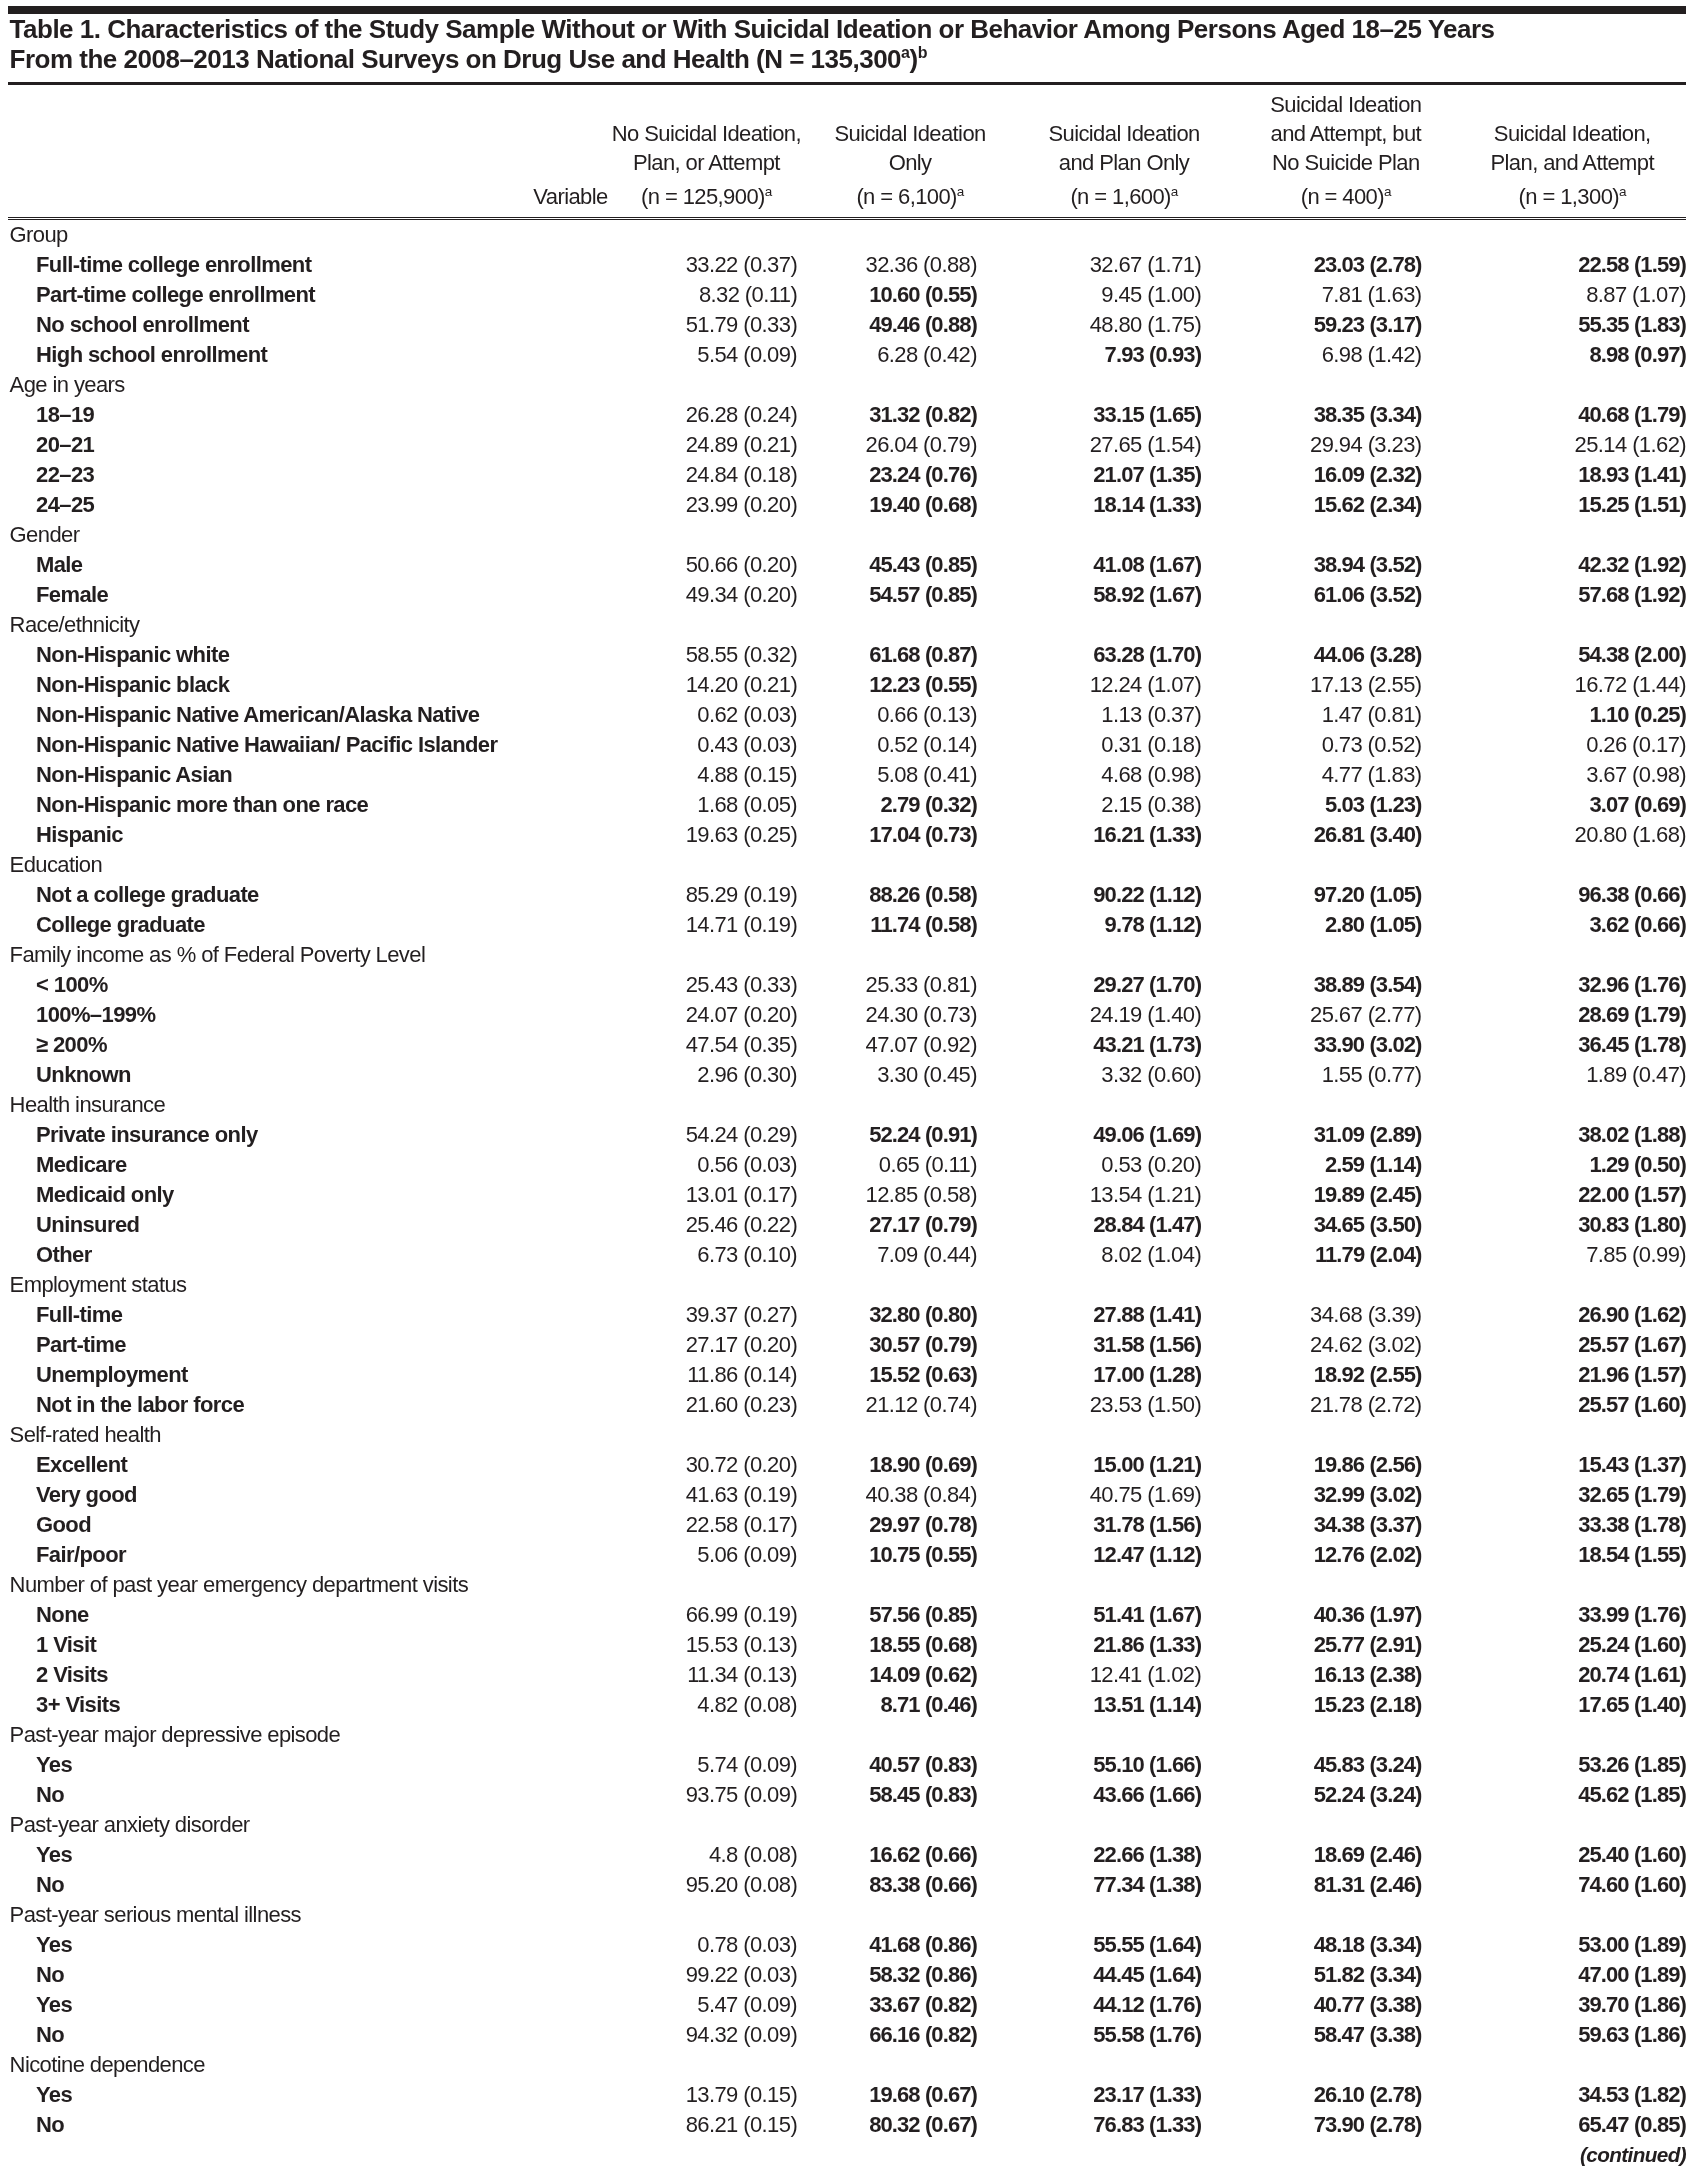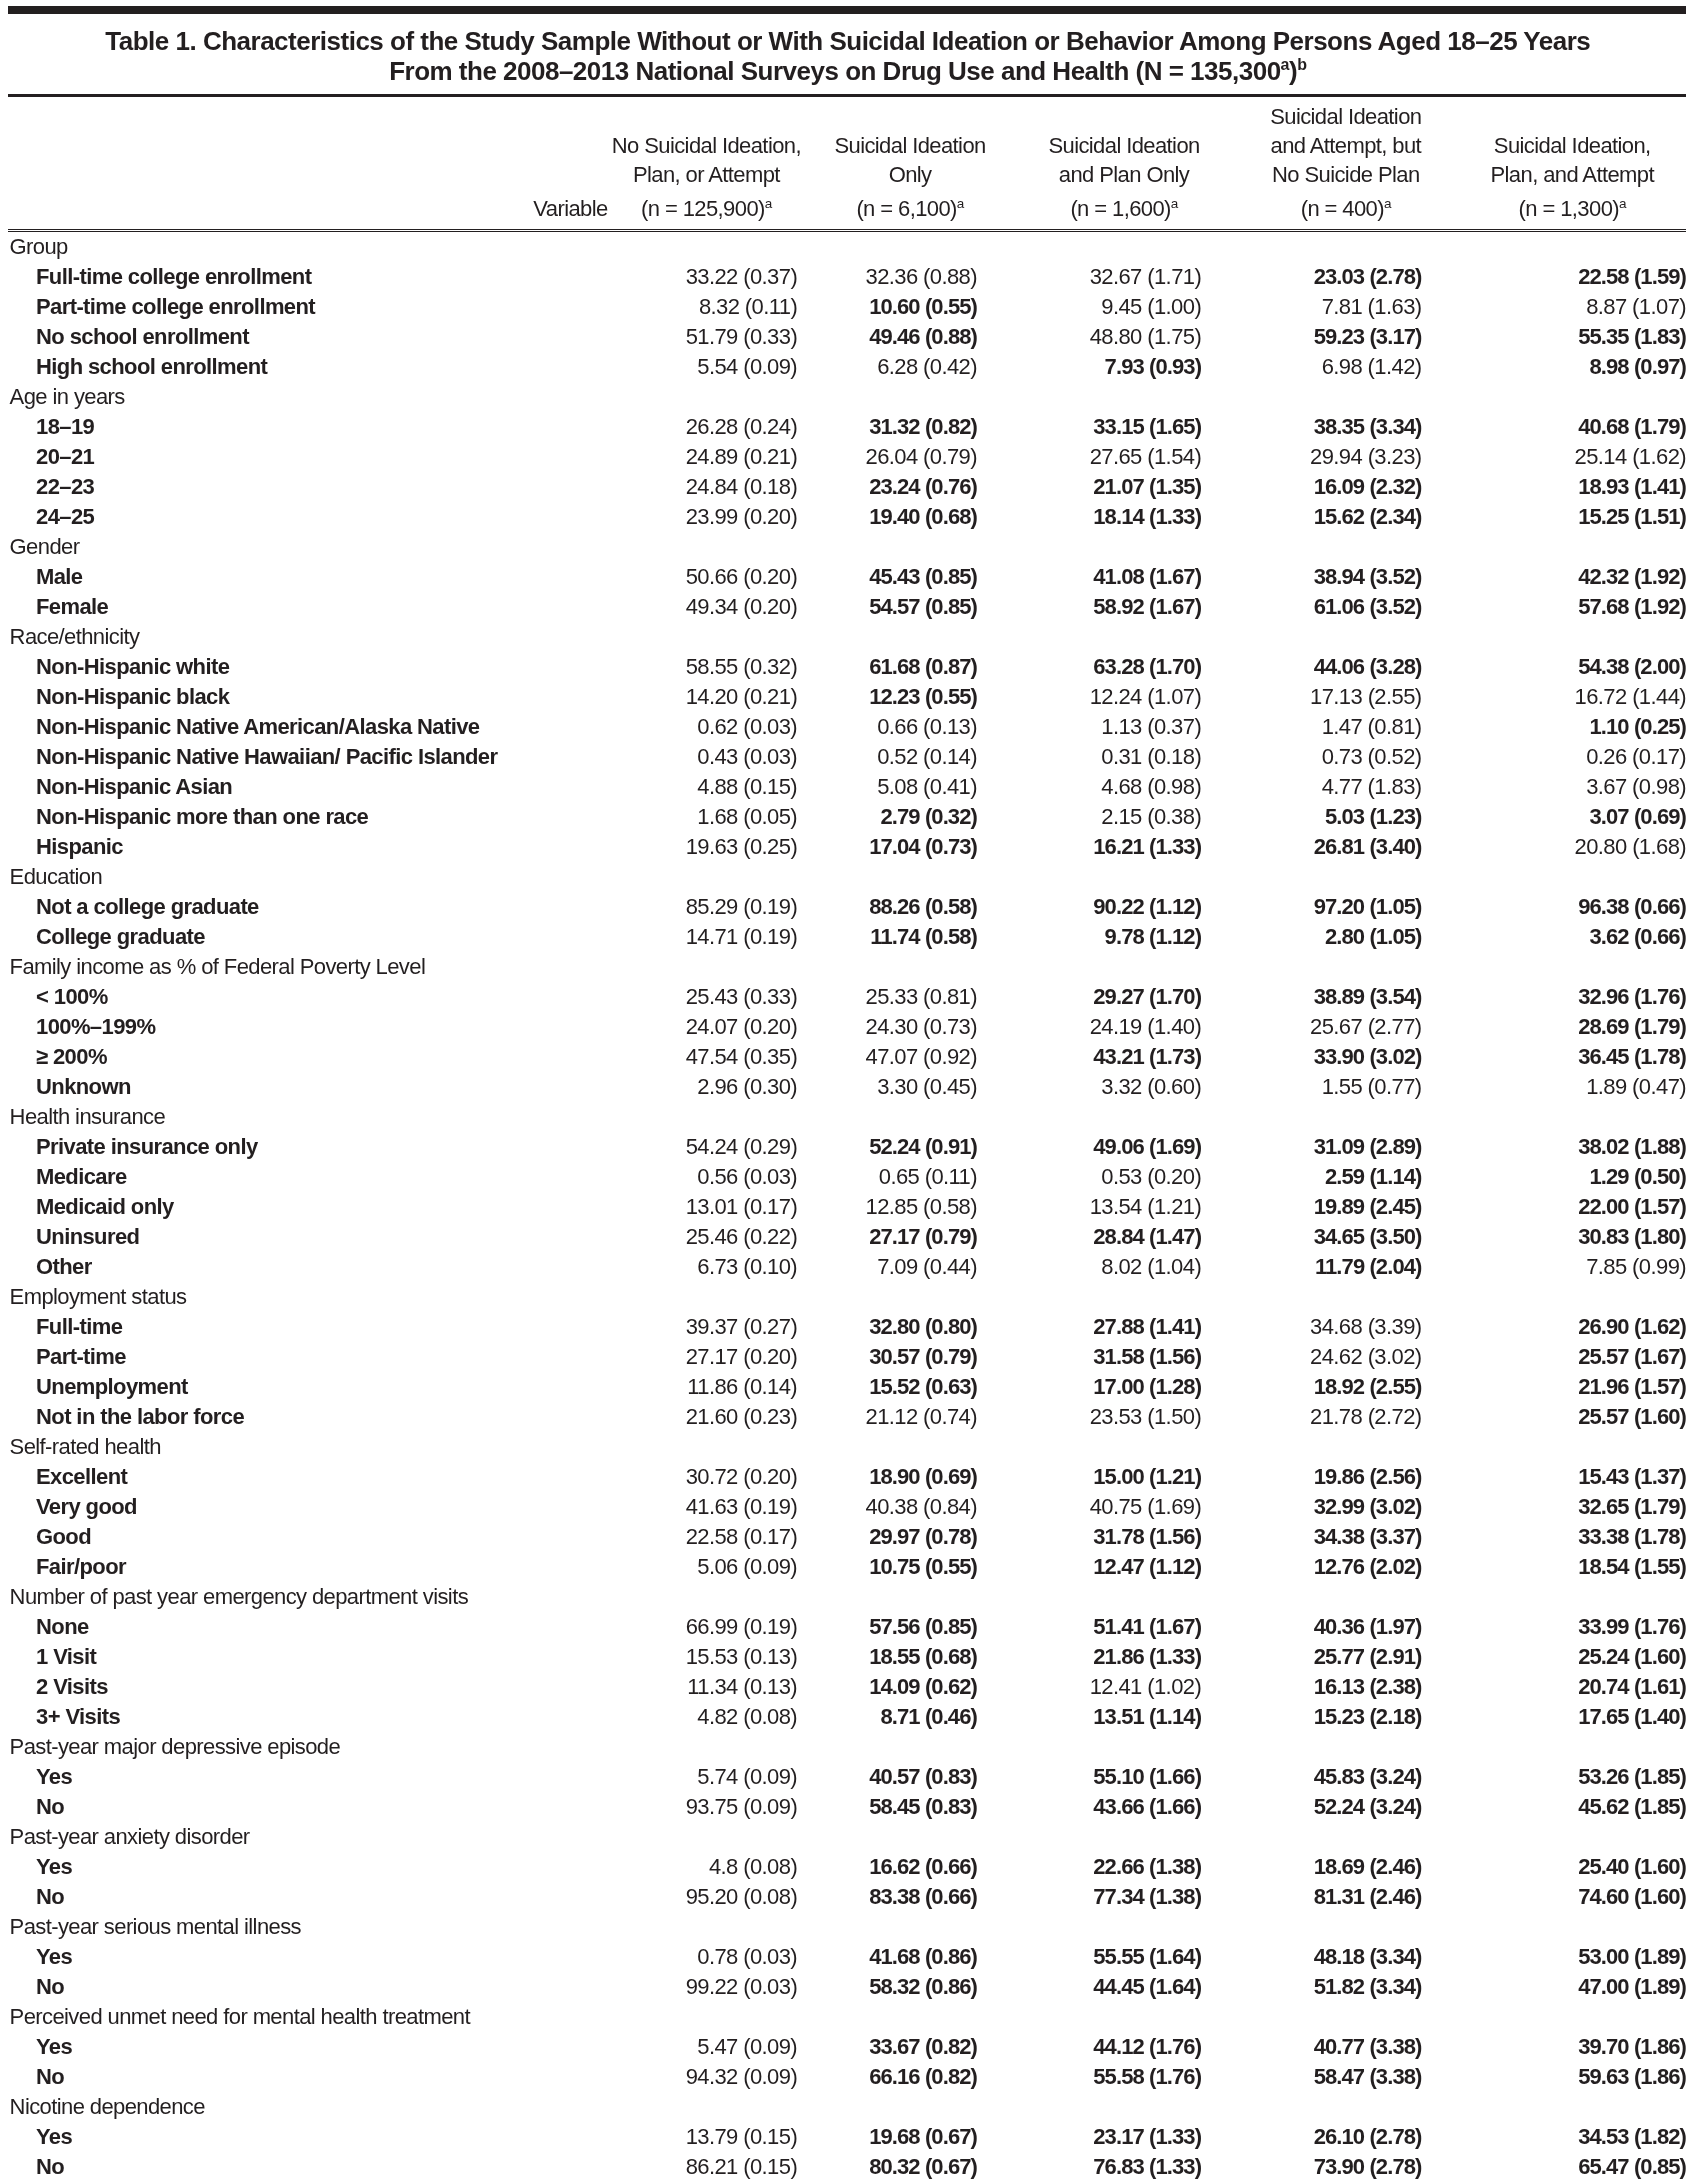--- a/index.html
+++ b/index.html
@@ -1,19 +1,19 @@
 <!DOCTYPE html>
 <html style="font-size:12.7px"><head>
 <meta charset="utf-8">
 <style>
   html, body { margin:0; padding:0; background:#ffffff; }
   body { width:1692px; height:2183px; position:relative; font-family:"Liberation Sans", sans-serif; color:#231f20; }
   .page { position:absolute; left:8px; top:6.4px; width:1678px; }
   .topbar { height:7.2px; background:#231f20; }
-  .title { font-family:"Liberation Sans", sans-serif; font-weight:bold; font-size:26px; line-height:30px; letter-spacing:-0.5px; margin-top:12px; padding-left:1.6px;text-align:center; }
+  .title { font-family:"Liberation Sans", sans-serif; font-weight:bold; font-size:26px; line-height:30px; letter-spacing:-0.5px; margin-top:0; padding-left:1.6px; }
   .title sup { font-size:16px; line-height:0; }
   .rule-thick { height:3.2px; background:#231f20; margin-top:8px; }
   table { width:100%; border-collapse:collapse; font-family:"Liberation Sans", sans-serif; font-size:22px; letter-spacing:-0.6px; }
   thead th { font-weight:normal; vertical-align:bottom; line-height:29px; padding:4.8px 0 6.4px 0; text-align:center; }
   thead th.var { text-align:right; padding-left:1.6px; }
   thead tr { border-bottom:3.2px double #231f20; }
   thead sup { font-size:13.5px; }
   td { padding:0; height:30px; line-height:30px; white-space:nowrap; }
   td.label { text-align:left; }
   td.label.cat { padding-left:1.6px; }
@@ -553,28 +553,20 @@
         </tr>
         <tr>
           <td class="label sub">No</td>
           <td class="val pad1">99.22 (0.03)</td>
           <td class="val pad2 b">58.32 (0.86)</td>
           <td class="val pad3 b">44.45 (1.64)</td>
           <td class="val pad4 b">51.82 (3.34)</td>
           <td class="val pad5 b">47.00 (1.89)</td>
         </tr>
         <tr>
-          <td class="label cat">Perceived unmet need for mental health treatment</td>
-          <td class="val pad1"></td>
-          <td class="val pad2"></td>
-          <td class="val pad3"></td>
-          <td class="val pad4"></td>
-          <td class="val pad5"></td>
-        </tr>
-        <tr>
           <td class="label sub">Yes</td>
           <td class="val pad1">5.47 (0.09)</td>
           <td class="val pad2 b">33.67 (0.82)</td>
           <td class="val pad3 b">44.12 (1.76)</td>
           <td class="val pad4 b">40.77 (3.38)</td>
           <td class="val pad5 b">39.70 (1.86)</td>
         </tr>
         <tr>
           <td class="label sub">No</td>
           <td class="val pad1">94.32 (0.09)</td>

